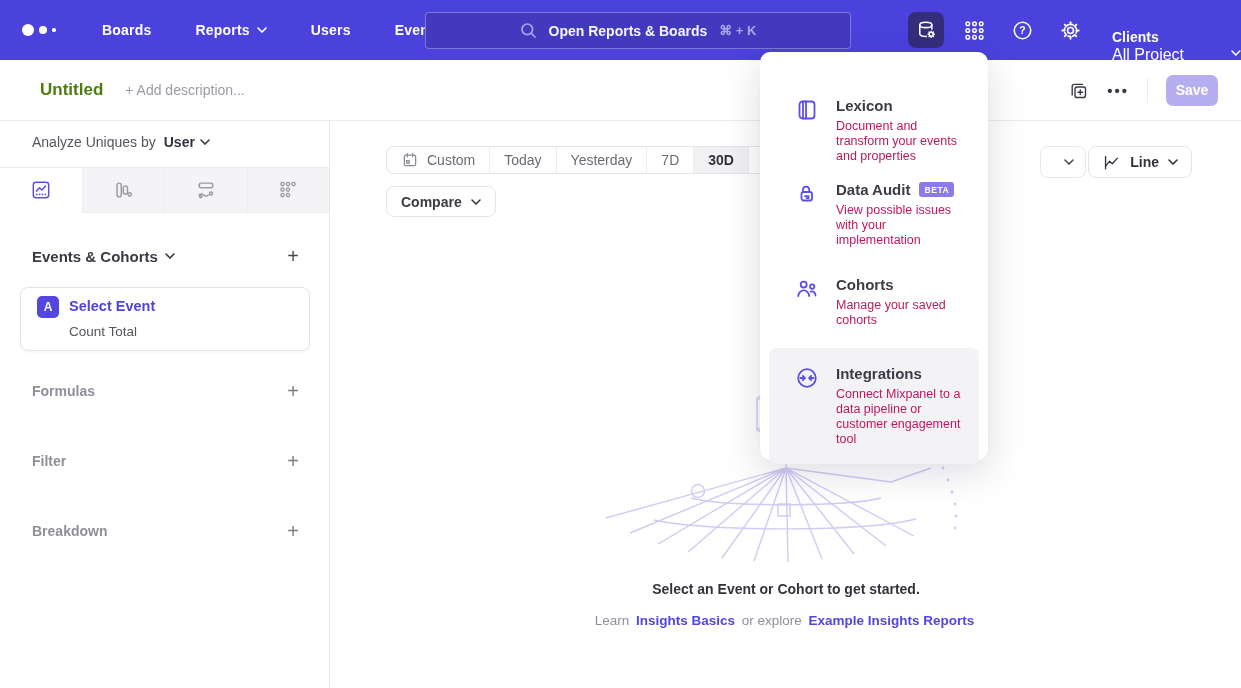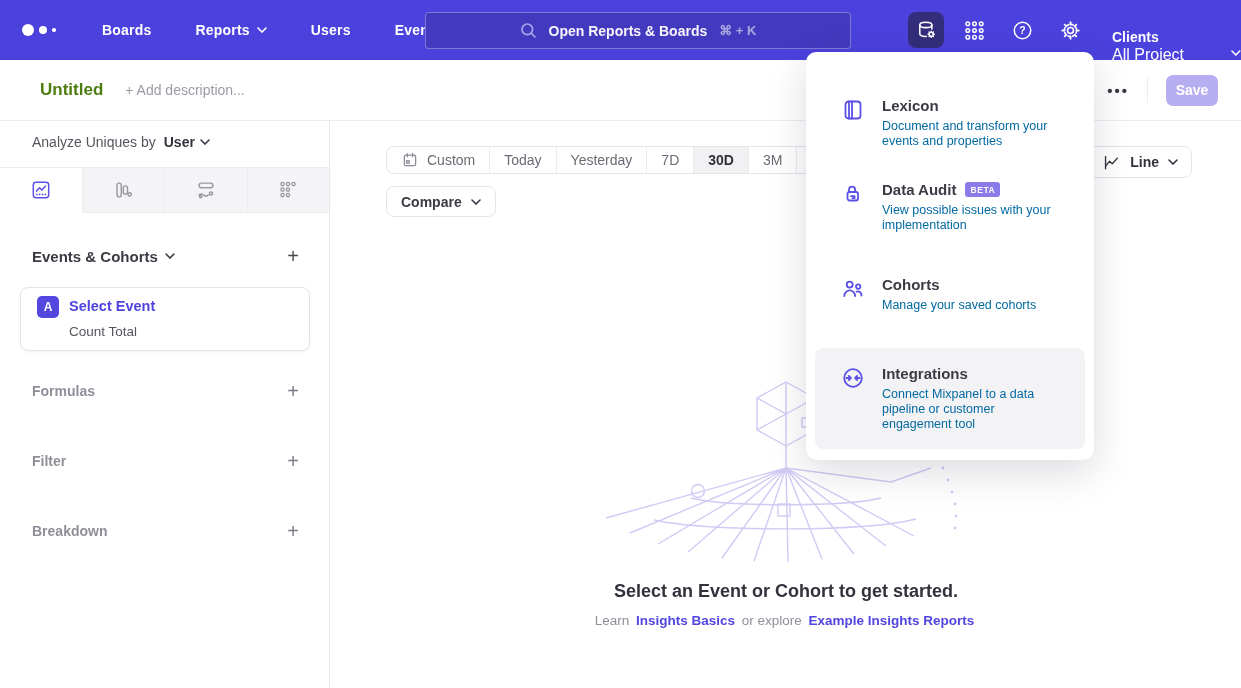--- a/index.html
+++ b/index.html
@@ -91,37 +91,37 @@
     border:1px solid #e4e4e9; border-radius:8px; background:#fff; display:flex; align-items:center; gap:9px;
     font-size:14px; font-weight:600; color:#3a3a44; cursor:pointer; }
   .hidden-btn { position:absolute; right:155px; top:25px; width:46px; height:32px;
     border:1px solid #e8e8ed; border-radius:8px; background:#fff; display:flex; align-items:center;
     justify-content:flex-end; padding-right:11px; color:#4a4a52; cursor:pointer; }
   .line-btn { position:absolute; right:49px; top:25px; height:32px; padding:0 13px;
     border:1px solid #e4e4e9; border-radius:8px; background:#fff; display:flex; align-items:center; gap:9px;
     font-size:14px; font-weight:600; color:#32323c; cursor:pointer; }
   .illustration { position:absolute; left:265px; top:229px; color:#cfcbf4; }
   .empty-title { position:absolute; left:0; right:0; top:460px; text-align:center;
-    font-size:18px; font-weight:700; color:#32323c; }
+    font-size:14px; font-weight:700; color:#32323c; }
   .empty-sub { position:absolute; left:0; right:0; top:492px; text-align:center; font-size:13.5px; color:#8f8f99; }
   .empty-sub a { color:#5246e0; font-weight:600; text-decoration:none; cursor:pointer; margin:0 3px; }
 
   
-  .menu-panel { position:absolute; left:806px; top:52px; width:288px; height:408px;
+  .menu-panel { position:absolute; left:760px; top:52px; width:228px; height:408px;
     background:#fff; border-radius:10px; z-index:40;
     box-shadow:0 12px 38px rgba(35,35,70,.16), 0 0 1px rgba(0,0,0,.1); }
   .menu-item { position:absolute; left:9px; right:9px; border-radius:8px;
     padding:11px 12px 11px 26px; display:flex; gap:17px; cursor:pointer; }
   .menu-item.highlighted { background:#f3f3f6; padding-top:17px; padding-bottom:17px; }
   .mi-1 { top:34px; } .mi-2 { top:118px; } .mi-3 { top:213px; } .mi-4 { top:296px; }
   .menu-icon { color:#5b4fe8; flex:none; margin-top:1px; }
   .menu-title { font-size:15px; font-weight:700; color:#3b3b46; display:flex; align-items:center; gap:9px; }
   .beta-badge { background:#8a7be9; color:#fff; font-size:8.5px; font-weight:700; letter-spacing:.6px;
     padding:2.5px 5px; border-radius:3px; }
-  .menu-desc { margin-top:5px; font-size:12.5px; line-height:15px; color:#0369a1; max-width:170px; }
+  .menu-desc { margin-top:5px; font-size:12.5px; line-height:15px; color:#be185d; max-width:170px; }
 </style>
 </head>
 <body>
 
 <nav class="navbar">
   <div class="logo">
     <i class="d1"></i>
       <i class="d2"></i>
       <i class="d3"></i>
   </div>

